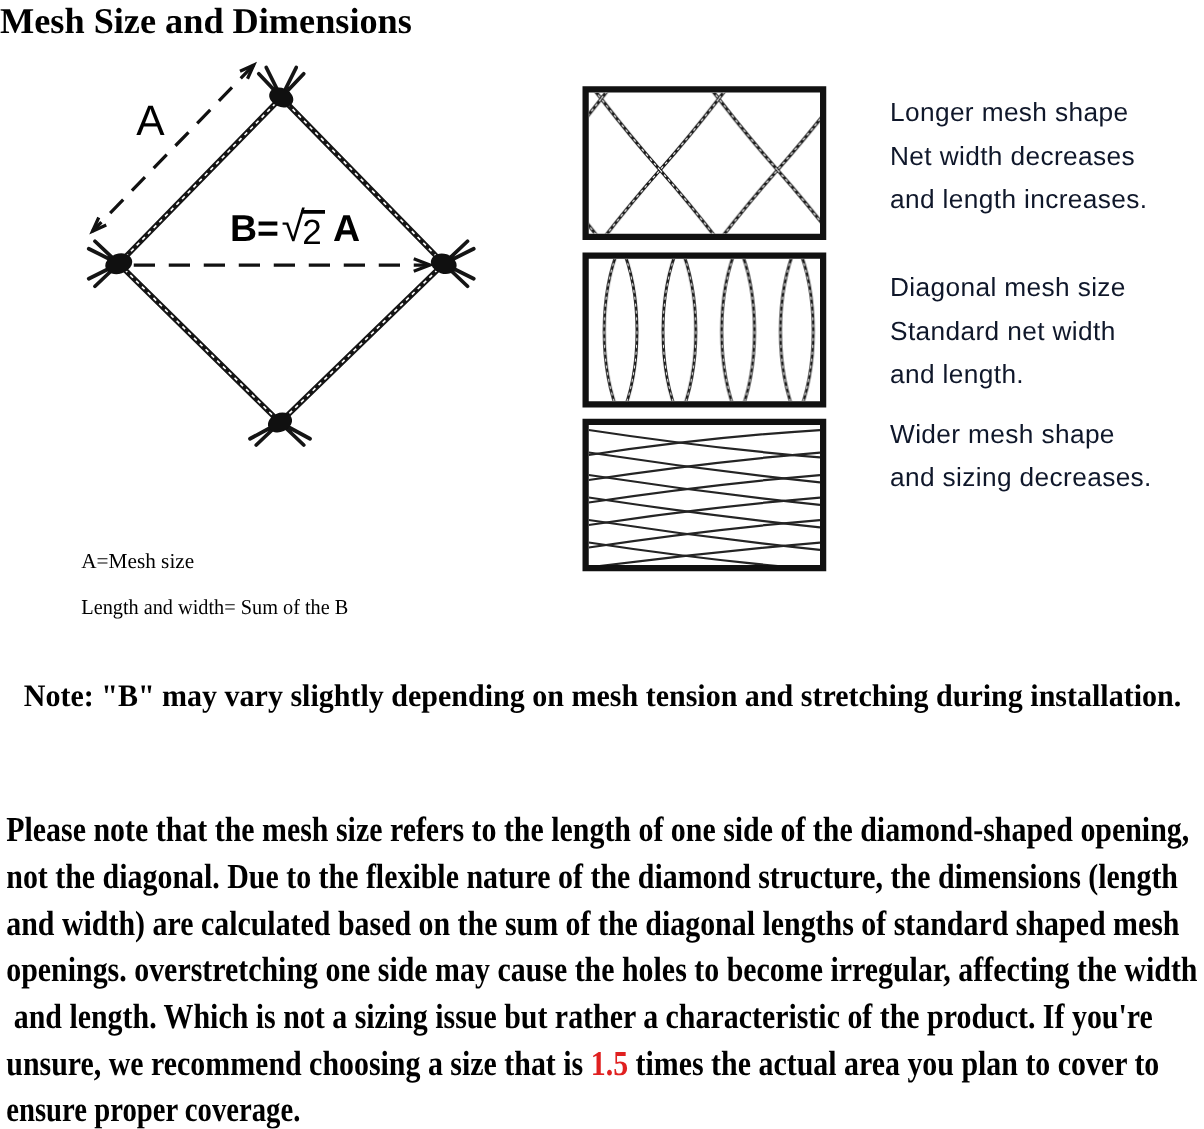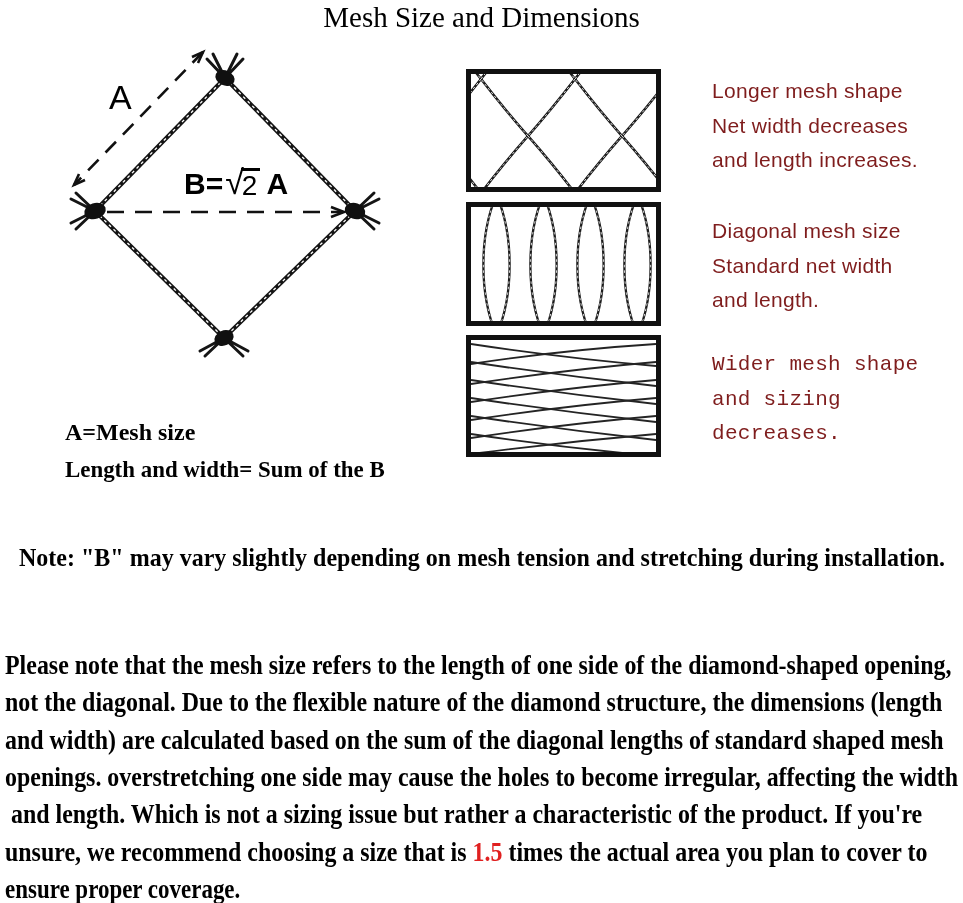--- a/index.html
+++ b/index.html
@@ -1,46 +1,46 @@
 <!DOCTYPE html>
 <html><head>
 <meta charset="utf-8">
 <style>
   html,body{margin:0;padding:0;background:#fff;}
   .canvas{position:relative;width:963px;height:903px;background:#ffffff;overflow:hidden;
           font-family:"Liberation Sans",sans-serif;color:#000;}
   .serif{font-family:"Liberation Serif","DejaVu Serif",serif;}
 
-  .title{position:absolute;top:0;left:0;width:100%;text-align:center;
-         font-weight:normal;font-size:29px;line-height:34px;}
+  .title{position:absolute;top:0;left:0;width:100%;
+         font-weight:bold;font-size:29px;line-height:34px;}
 
   
   .diagram{position:absolute;left:45px;top:40px;width:370px;height:345px;}
   .label-a{position:absolute;left:109px;top:80px;font-size:34px;line-height:34px;font-weight:500;}
   .formula{position:absolute;left:184px;top:167px;font-size:30px;font-weight:bold;
            white-space:nowrap;display:flex;align-items:flex-start;}
   .formula .rad{font-weight:500;font-size:34px;line-height:30px;margin:0 -3px 0 2px;}
   .formula .radicand{border-top:3px solid #000;padding:2px 3px 0 1px;font-weight:500;font-size:28px;line-height:26px;margin-top:1px;}
   .formula .rhs{margin-left:6px;}
 
   
-  .legend{position:absolute;left:65px;top:414px;font-weight:bold;font-size:24px;line-height:37px;}
+  .legend{position:absolute;left:65px;top:430px;font-weight:normal;font-size:17px;line-height:37px;}
   .legend div{transform-origin:0 50%;white-space:pre;}
 
   
   .mesh-box{position:absolute;left:466px;width:195px;border:5px solid #111;
             box-sizing:border-box;background:#fff;}
   #mesh1{top:69px;height:123px;}
   #mesh2{top:202px;height:124px;}
   #mesh3{top:335px;height:122px;}
   .mesh-box svg{display:block;width:100%;height:100%;}
 
   .mesh-caption{position:absolute;left:712px;font-size:21px;line-height:34.5px;
-                letter-spacing:0.3px;color:#7f1d1d;}
-  #cap1{top:74px;} #cap2{top:214px;} #cap3{top:348px;font-family:Liberation Mono, monospace;}
+                letter-spacing:0.3px;color:#0f172a;}
+  #cap1{top:74px;} #cap2{top:214px;} #cap3{top:331px;}
 
   
   .note{position:absolute;left:19px;top:544px;font-weight:bold;font-size:25px;
         white-space:pre;transform-origin:0 0;}
 
   
   .para{position:absolute;left:5px;top:646px;font-weight:bold;font-size:28px;line-height:37.35px;}
   .para-line{white-space:pre;transform-origin:0 50%;height:37.35px;}
 </style>
 </head>

